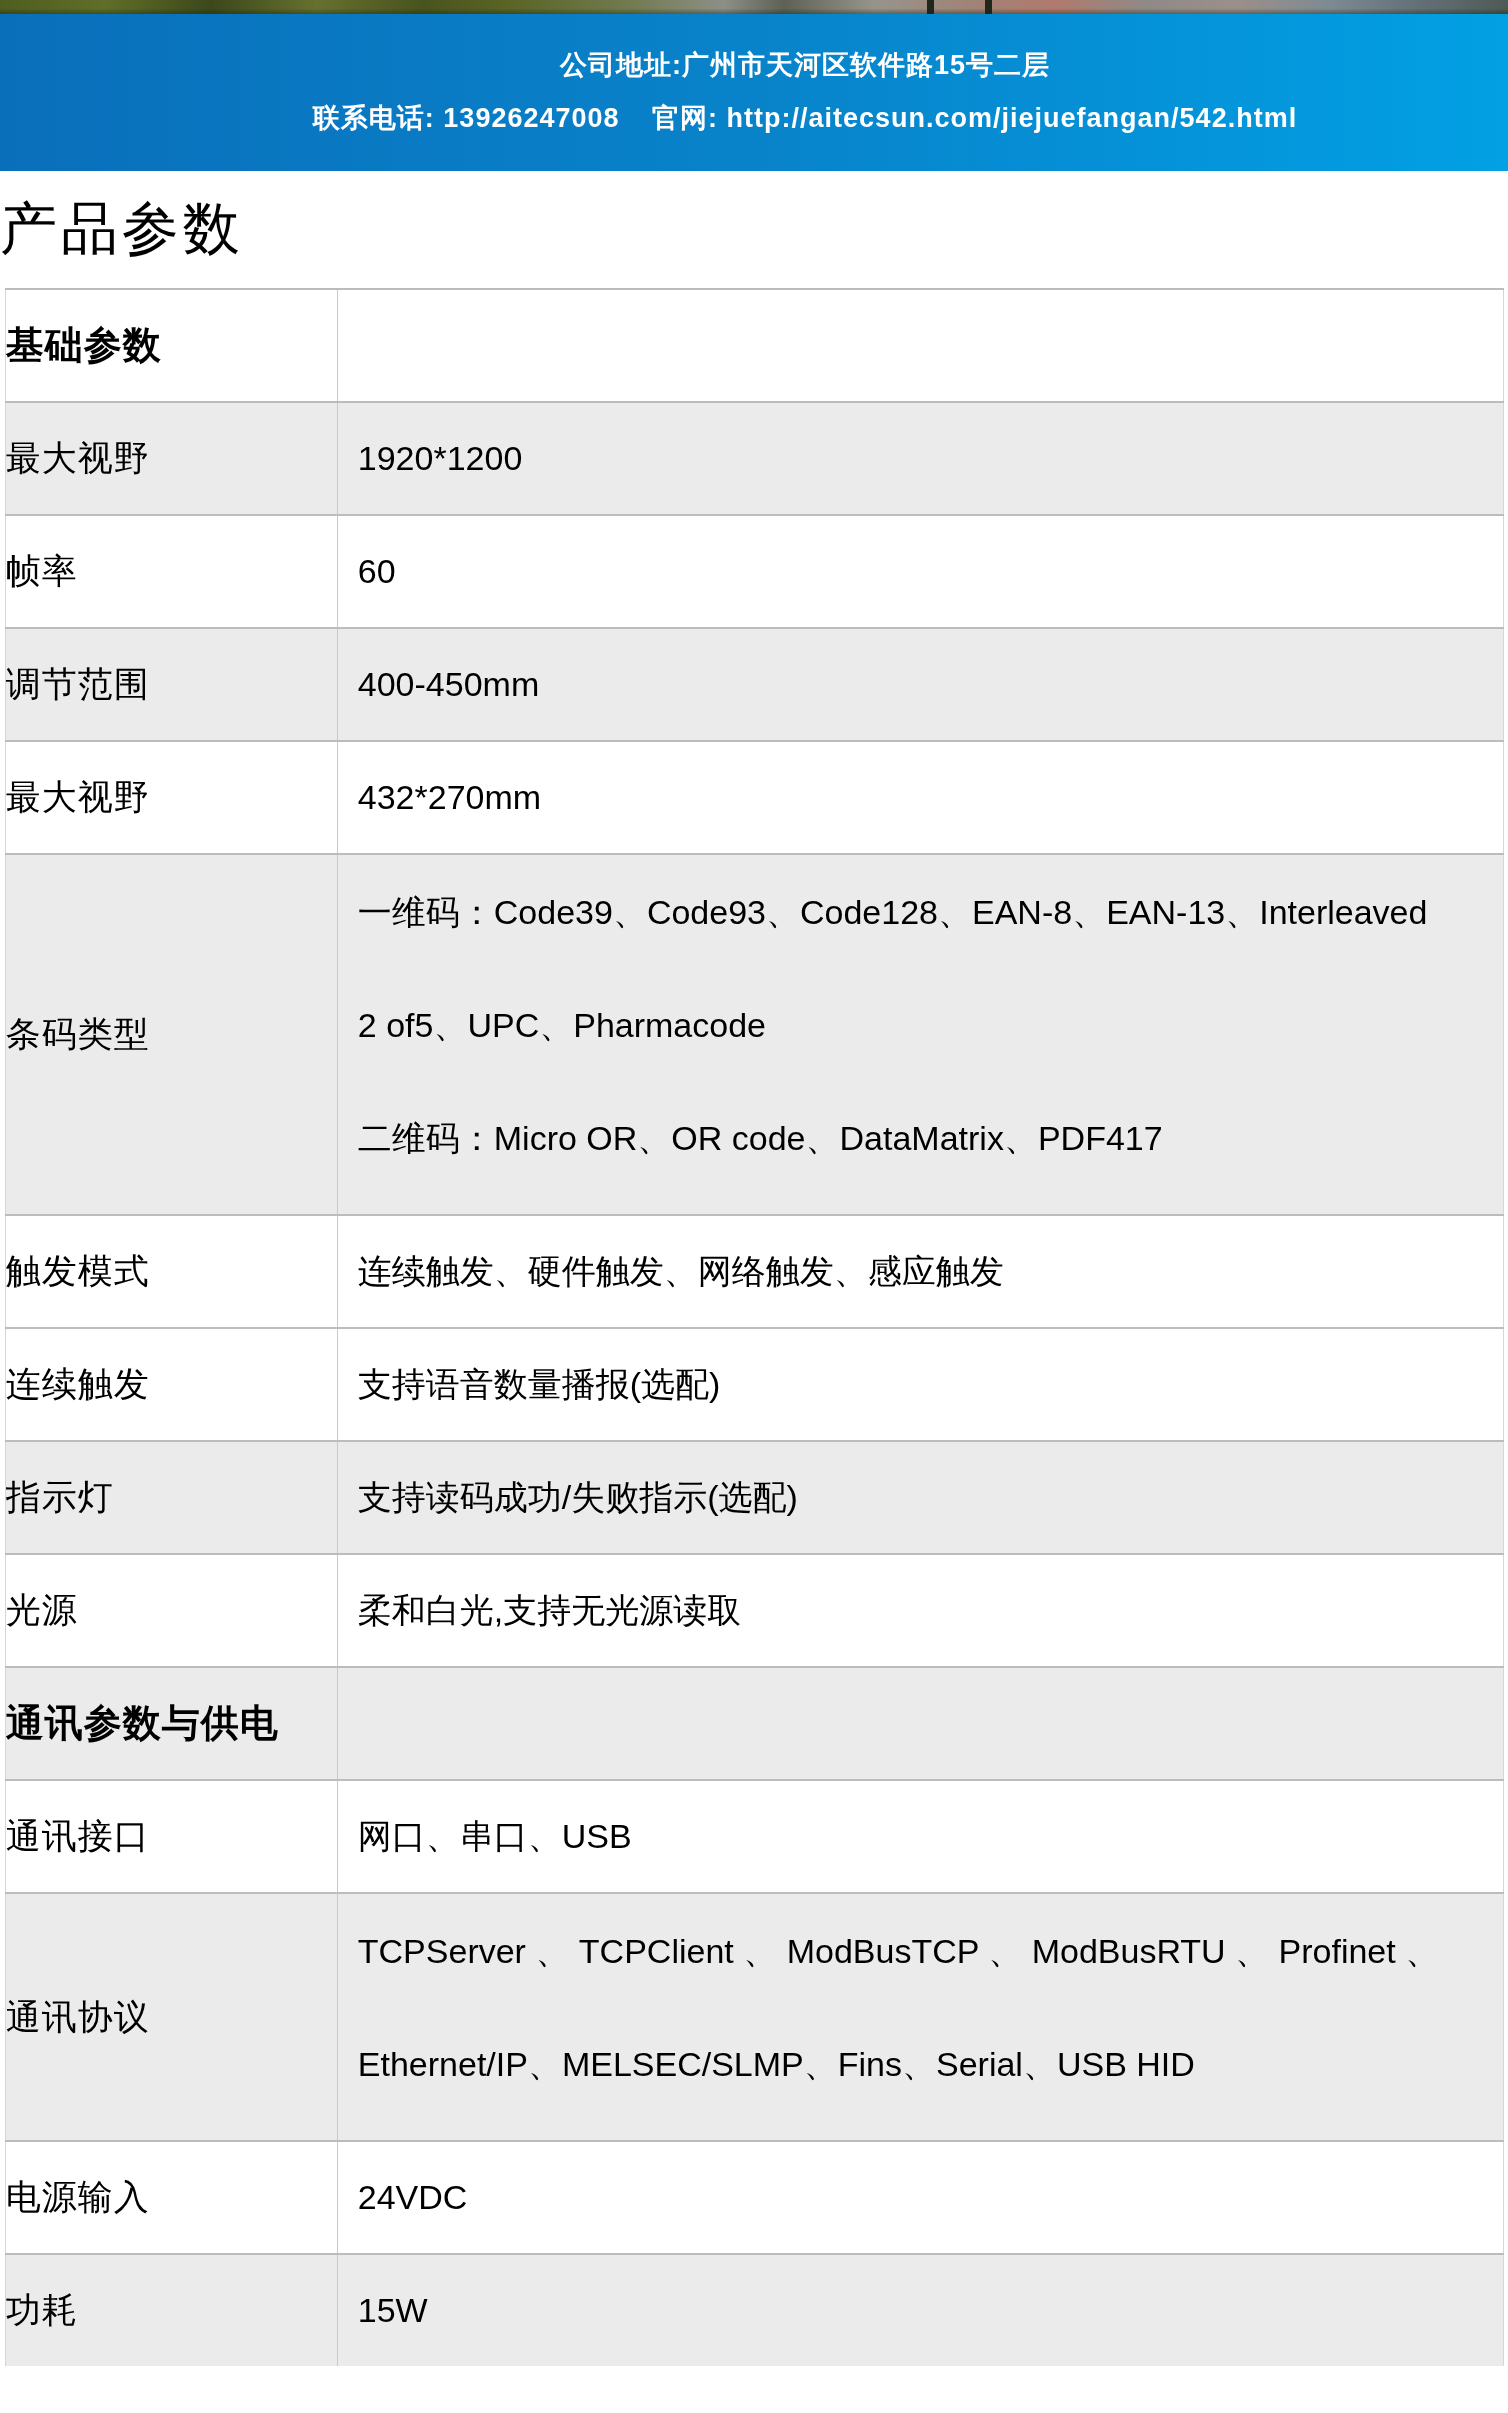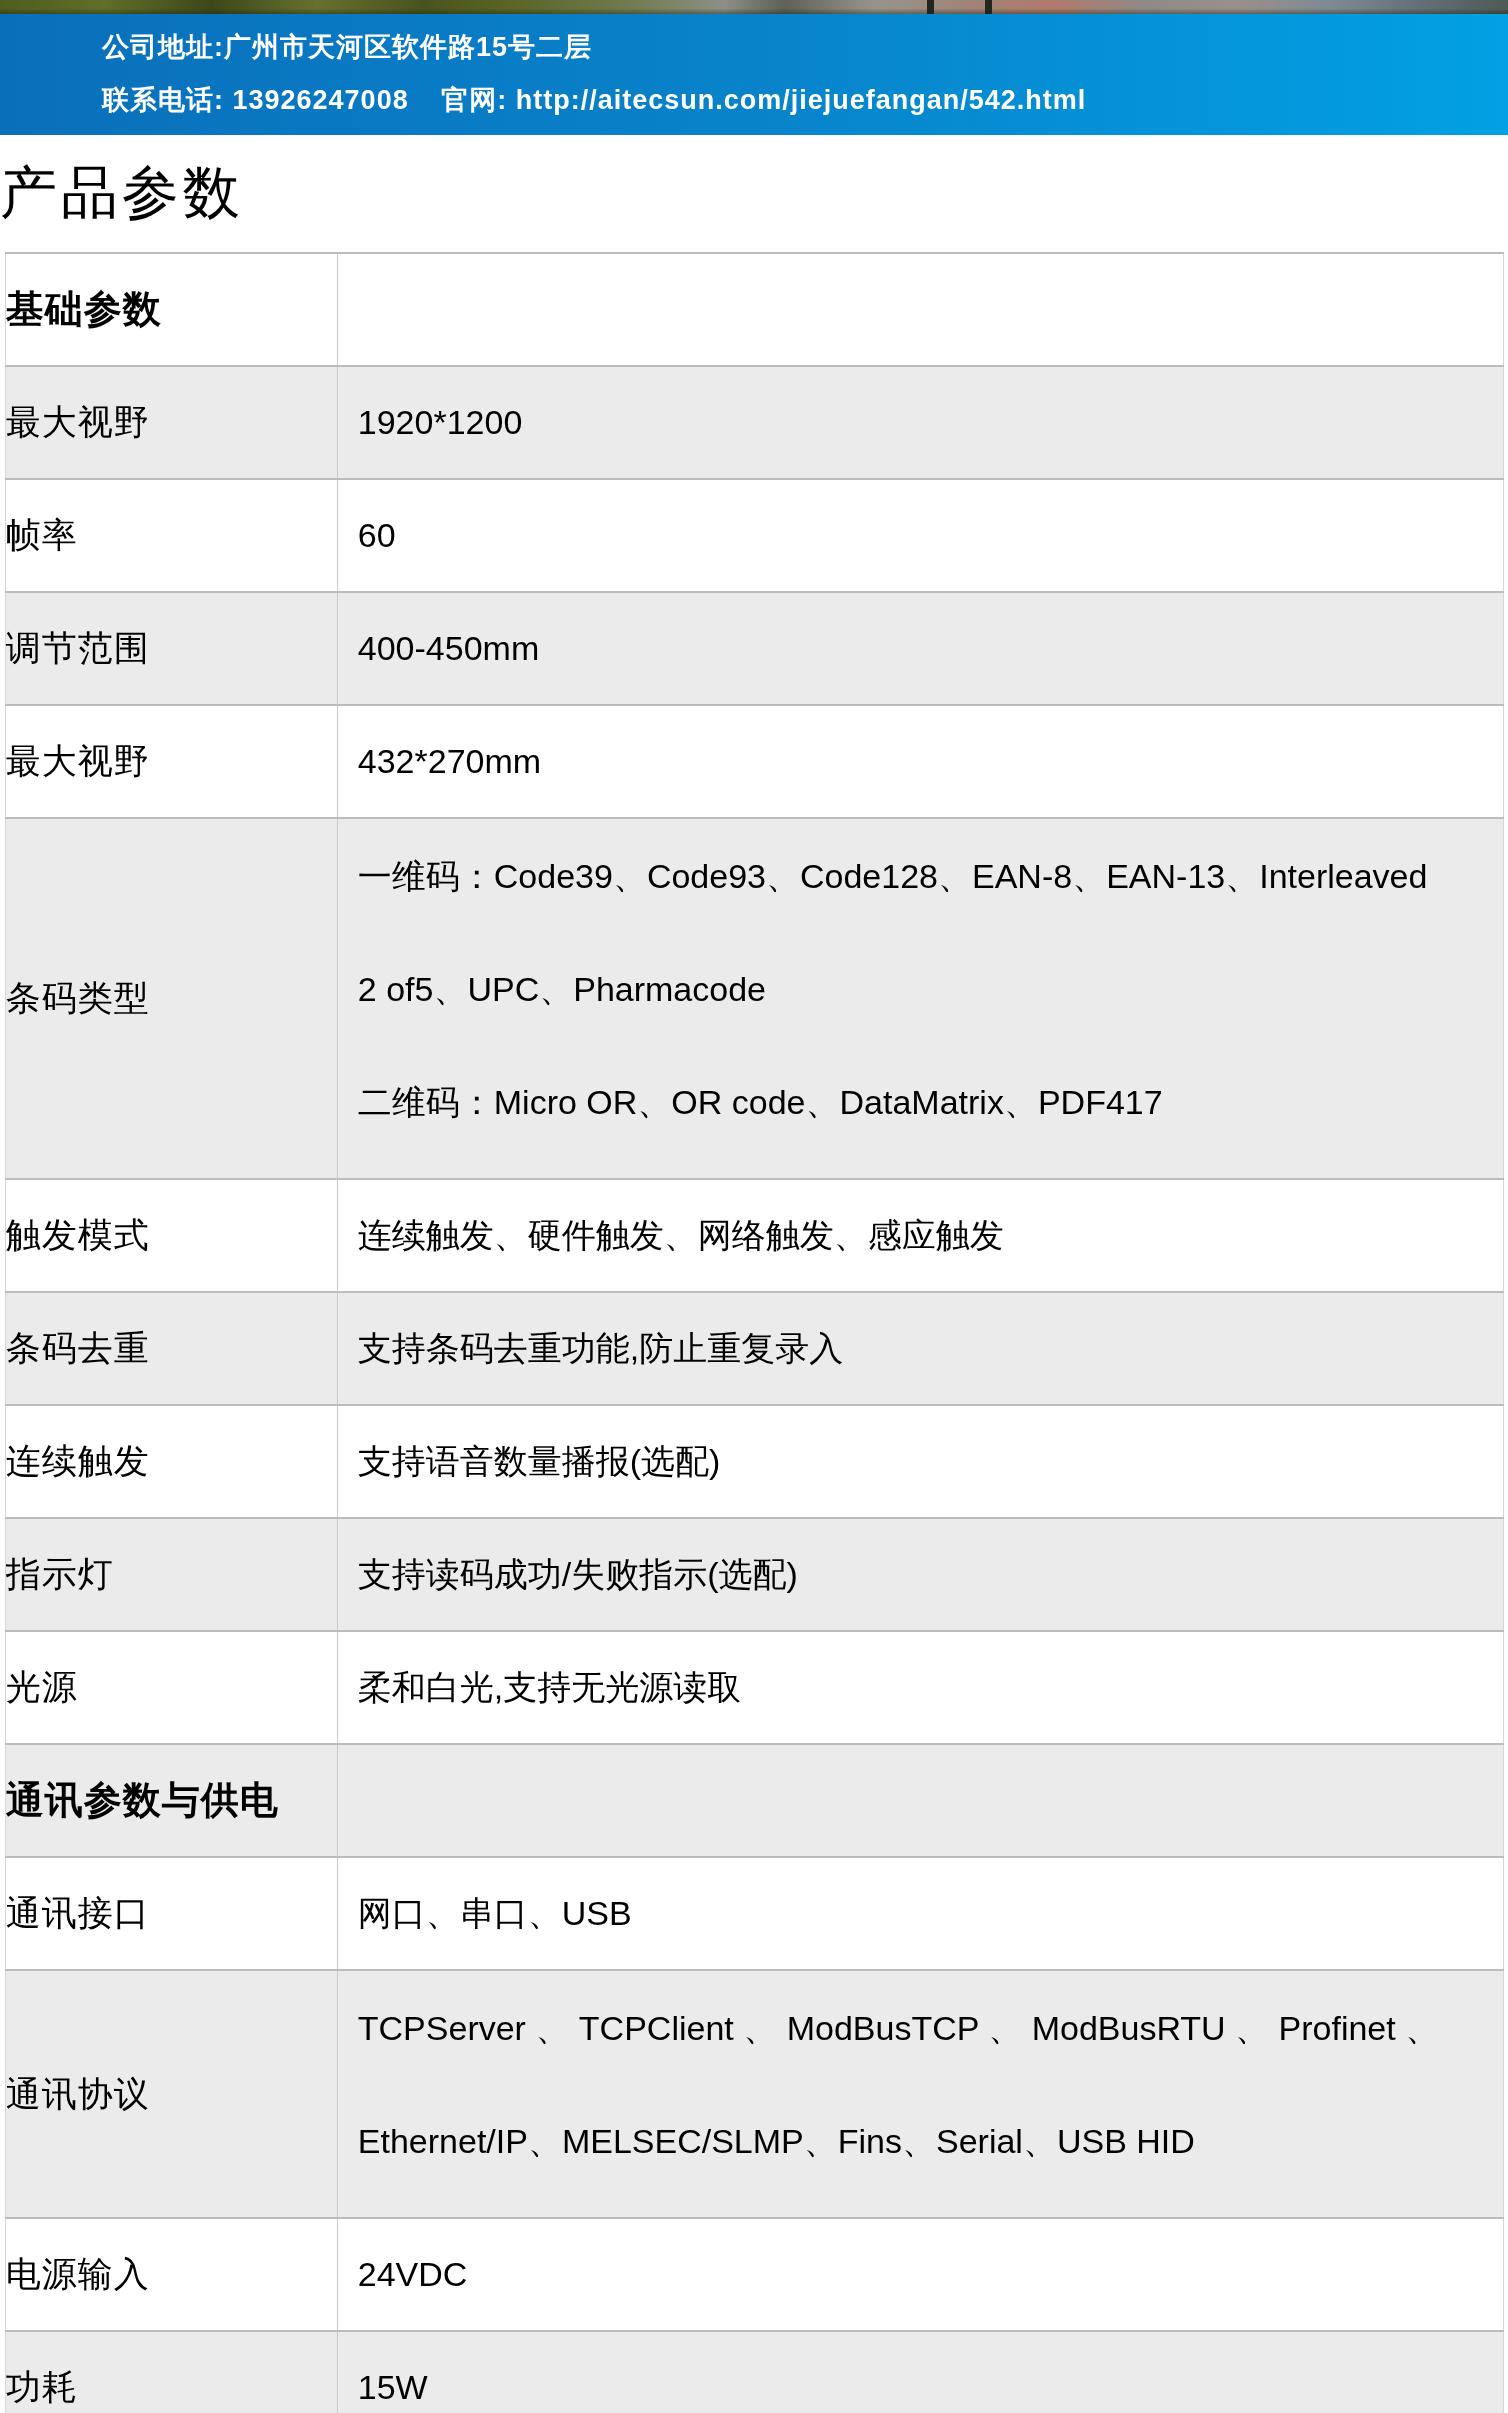--- a/index.html
+++ b/index.html
@@ -34,33 +34,34 @@
     top: 0;
     width: 6.8px;
     height: 13.5px;
     background: #20261c;
   }
   .photo-post.p1 { left: 927px; }
   .photo-post.p2 { left: 985px; }
 
   
   .banner {
-    height: 121px;
+    height: 157px;
     width: 100%;
     box-sizing: border-box;
     background: linear-gradient(90deg, #0a6fbb 0%, #0884cb 52%, #02a0e4 100%);
     color: #ffffff;
     font-weight: bold;
     font-size: 27px;
     letter-spacing: 1px;
     padding-left: 102px;
     display: flex;
     flex-direction: column;
     justify-content: center;
     gap: 23px;
+    align-items: center;
   }
   .banner .line { line-height: 1.1; white-space: nowrap; }
   .banner .site { margin-left: 24px; }
 
   
   .page-title {
     margin-top: 22px;
     font-size: 57px;
     line-height: 70px;
     letter-spacing: 3.9px;
@@ -151,24 +152,20 @@
         <td class="value multiline">
           <div>一维码：Code39、Code93、Code128、EAN-8、EAN-13、Interleaved</div>
           <div>2 of5、UPC、Pharmacode</div>
           <div>二维码：Micro OR、OR code、DataMatrix、PDF417</div>
         </td>
       </tr>
       <tr class="">
         <td class="label">触发模式</td>
         <td class="value">连续触发、硬件触发、网络触发、感应触发</td>
       </tr>
-      <tr class="alt">
-        <td class="label">条码去重</td>
-        <td class="value">支持条码去重功能,防止重复录入</td>
-      </tr>
       <tr class="">
         <td class="label">连续触发</td>
         <td class="value">支持语音数量播报(选配)</td>
       </tr>
       <tr class="alt">
         <td class="label">指示灯</td>
         <td class="value">支持读码成功/失败指示(选配)</td>
       </tr>
       <tr class="">
         <td class="label">光源</td>

